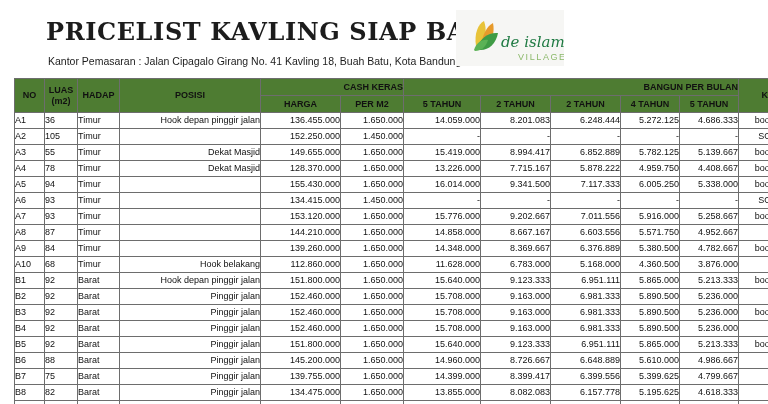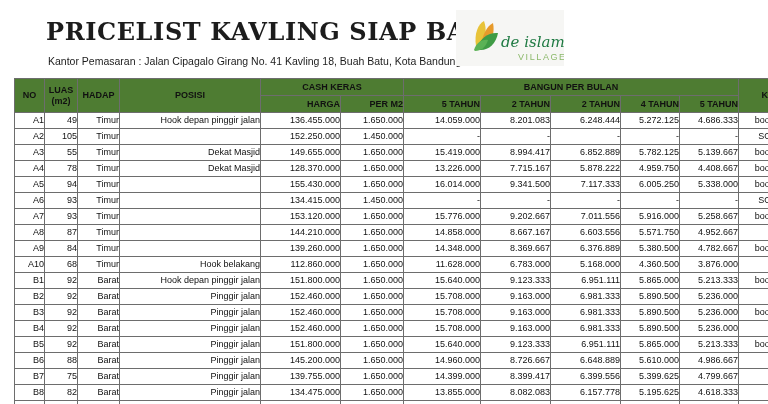--- a/index.html
+++ b/index.html
@@ -92,28 +92,28 @@
     text-align: center;
     border: 1px solid #3d6227;
   }
   thead th.tall {
     height: 32px;
     line-height: 11px;
   }
   thead th.grp {
     height: 16px;
     line-height: 16px;
+    text-align: right;
   }
   thead th.sub {
     height: 16px;
     line-height: 16px;
-    text-align: right;
   }
   tbody td { background: #ffffff; }
-  td.c  { text-align: right; }
+  td.c  { text-align: left; }
   td.r  { text-align: right;  padding-right: 6px; }
   td.l  { text-align: right; }
   td.sold {
     color: #c00000;
     text-align: center;
     font-weight: normal;
   }
   td.booking { text-align: center; }
   .dash { text-align: right; padding-right: 6px; }
 </style>
@@ -179,21 +179,21 @@
           <th class="sub">5 TAHUN</th>
           <th class="sub">2 TAHUN</th>
           <th class="sub">2 TAHUN</th>
           <th class="sub">4 TAHUN</th>
           <th class="sub">5 TAHUN</th>
         </tr>
       </thead>
       <tbody id="tbody">
           <tr>
             <td class="c">A1</td>
-            <td class="c">49</td>
+            <td class="c">36</td>
             <td class="c">Timur</td>
             <td class="l">Hook depan pinggir jalan</td>
             <td class="r">136.455.000</td>
             <td class="r">1.650.000</td>
             <td class="r">14.059.000</td>
             <td class="r">8.201.083</td>
             <td class="r">6.248.444</td>
             <td class="r">5.272.125</td>
             <td class="r">4.686.333</td>
             <td class="booking">booking</td>

